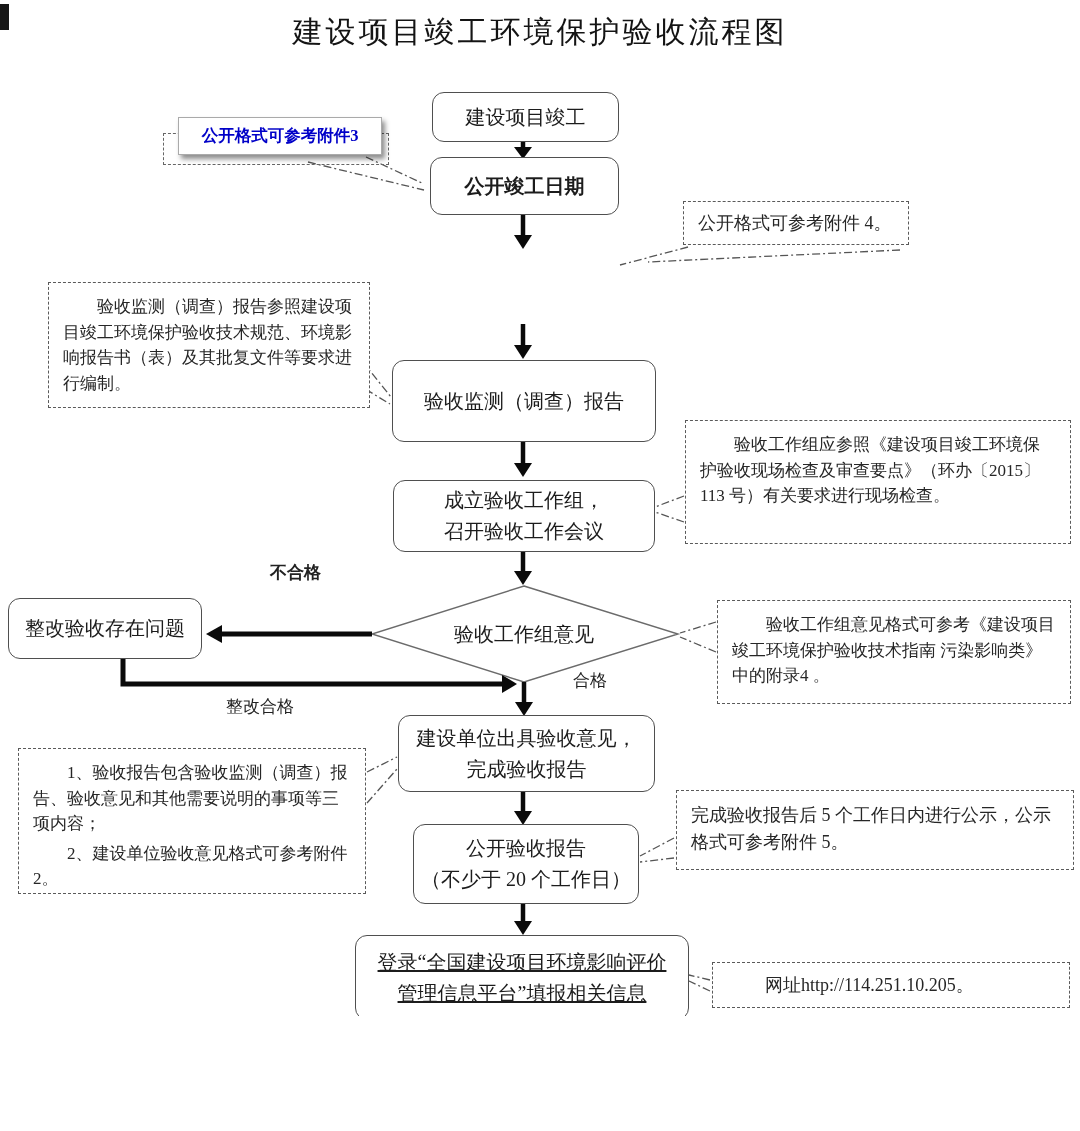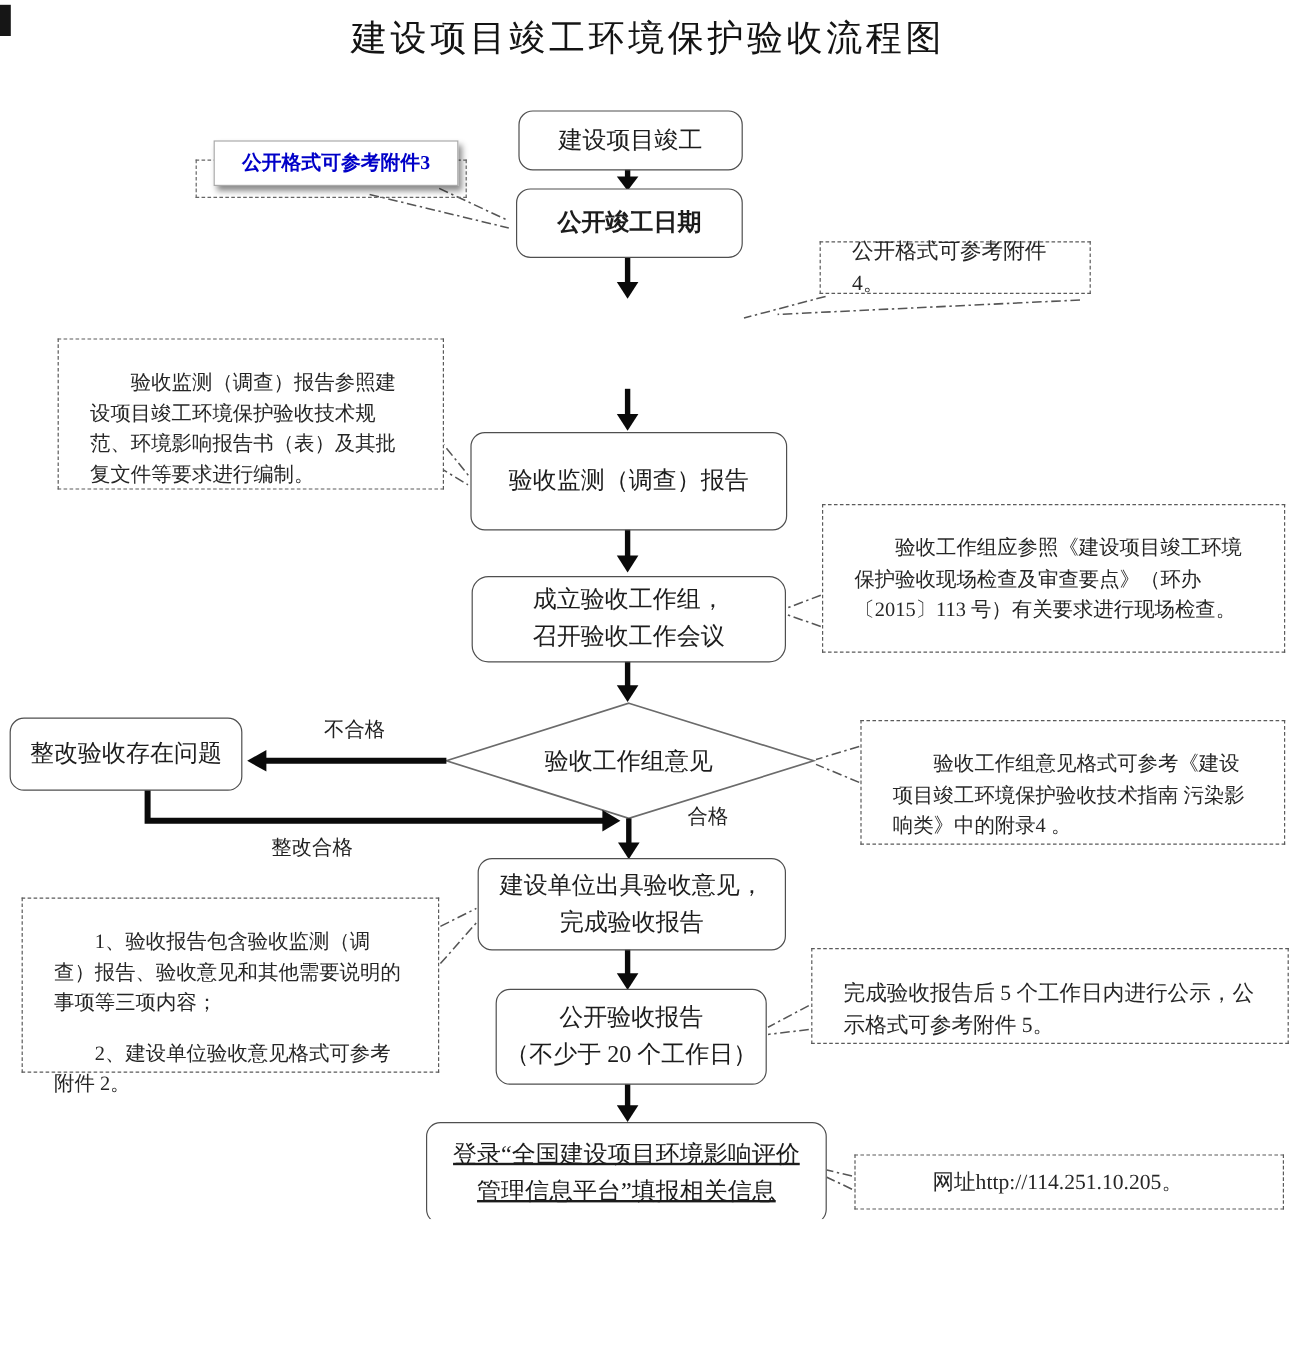--- a/index.html
+++ b/index.html
@@ -16,21 +16,21 @@
   .flow-box{
     position:absolute;border:1.6px solid #4f4f4f;border-radius:12px;background:#fff;
     display:flex;flex-direction:column;align-items:center;justify-content:center;
     font-size:20px;line-height:1.55;color:#1c1c1c;text-align:center;z-index:3;
   }
   .note{
     position:absolute;border:1.4px dashed #5a5a5a;background:#fff;
     font-size:17px;line-height:1.5;color:#262626;z-index:2;
     padding:7px 10px;box-sizing:border-box;
   }
-  .note p{margin:16px;text-indent:2em;}
+  .note p{margin:4px;text-indent:2em;}
   .note p.flush{text-indent:0;}
   .edge-label{position:absolute;font-size:17px;color:#222;z-index:4;}
   .callout{
     position:absolute;background:#fff;border:1px solid #aaa;z-index:5;
     box-shadow:3px 4px 5px rgba(0,0,0,0.45);
     display:flex;align-items:center;justify-content:center;
     font-weight:bold;font-size:16.5px;
   }
   .dashed-underlay{
     position:absolute;border:1.2px dashed #666;background:transparent;z-index:1;
@@ -129,21 +129,21 @@
 
   <div class="flow-box" style="left:430px;top:157px;width:187px;height:56px;font-weight:bold;">
     <div>公开竣工日期</div>
   </div>
 
 
   <div class="flow-box" style="left:392px;top:360px;width:262px;height:80px;">
     <div>验收监测（调查）报告</div>
   </div>
 
-  <div class="flow-box" style="left:393px;top:480px;width:260px;height:70px;border-radius:14px;">
+  <div class="flow-box" style="left:393px;top:480px;width:260px;height:70px;">
     <div>成立验收工作组，</div>
     <div>召开验收工作会议</div>
   </div>
 
   <div class="decision-label" style="left:414px;top:621px;width:220px;">
     <span>验收工作组意见</span>
   </div>
 
   <div class="flow-box" style="left:8px;top:598px;width:192px;height:59px;">
     <div>整改验收存在问题</div>
@@ -161,21 +161,21 @@
 
   <div class="flow-box" style="left:355px;top:935px;width:332px;height:83px;text-decoration:underline;">
     <div>登录“全国建设项目环境影响评价</div>
     <div>管理信息平台”填报相关信息</div>
   </div>
 
   <div class="flow-box" style="left:432px;top:1053px;width:183px;height:57px;padding-left:24px;">
     <div>验收材料归档</div>
   </div>
 
-  <div class="edge-label" style="left:270px;top:596px;">不合格</div>
+  <div class="edge-label" style="left:270px;top:561px;font-weight:bold;">不合格</div>
   <div class="edge-label" style="left:573px;top:669px;">合格</div>
   <div class="edge-label" style="left:226px;top:695px;">整改合格</div>
 
   <div class="dashed-underlay" style="left:163px;top:133px;width:224px;height:30px;"></div>
   <div class="callout" style="left:178px;top:117px;width:202px;height:36px;color:#0000c8;">
     <span>公开格式可参考附件3</span>
   </div>
 
   <div class="note" style="left:683px;top:201px;width:226px;height:44px;font-size:18px;display:flex;align-items:center;">
     <p class="flush">公开格式可参考附件 4。</p>

